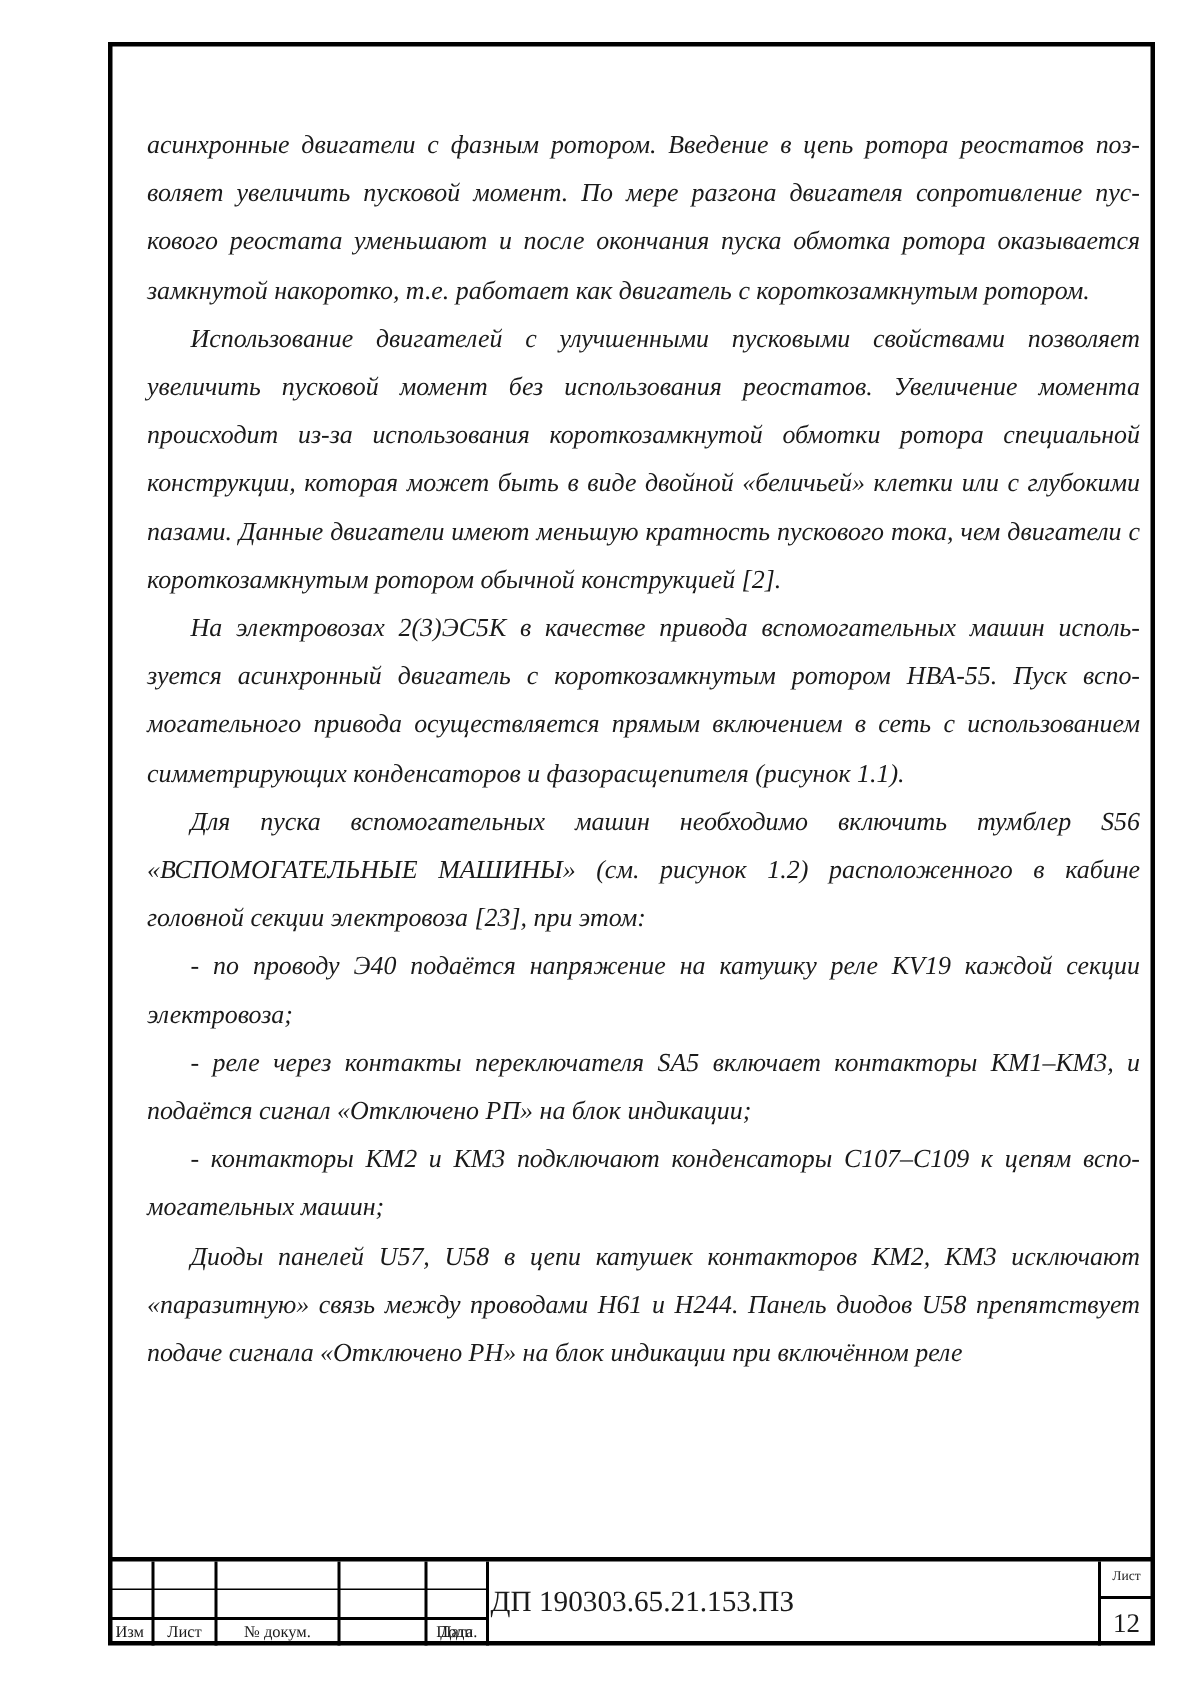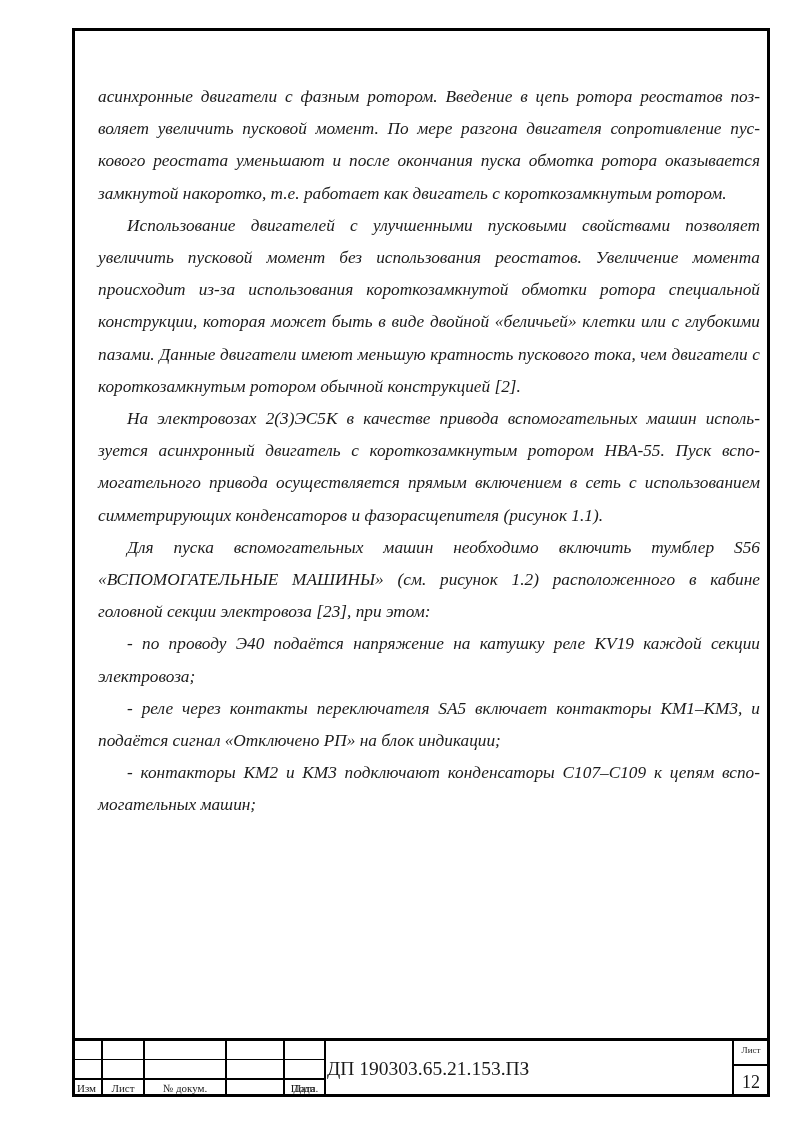--- a/index.html
+++ b/index.html
@@ -111,20 +111,21 @@
 <div class="frame"></div>
 
 <div class="body-text">
   <p class="cont">асинхронные двигатели с фазным ротором. Введение в цепь ротора реостатов поз­воляет увеличить пусковой момент. По мере разгона двигателя сопротивление пус­кового реостата уменьшают и после окончания пуска обмотка ротора оказывается замкнутой накоротко, т.е. работает как двигатель с короткозамкнутым ротором.</p>
   <p>Использование двигателей с улучшенными пусковыми свойствами позволяет увеличить пусковой момент без использования реостатов. Увеличение момента происходит из-за использования короткозамкнутой обмотки ротора специальной конструкции, которая может быть в виде двойной «беличьей» клетки или с глубо­кими пазами. Данные двигатели имеют меньшую кратность пускового тока, чем двигатели с короткозамкнутым ротором обычной конструкцией [2].</p>
   <p>На электровозах 2(3)ЭС5К в качестве привода вспомогательных машин исполь­зуется асинхронный двигатель с короткозамкнутым ротором НВА-55. Пуск вспо­могательного привода осуществляется прямым включением в сеть с использова­нием симметрирующих конденсаторов и фазорасщепителя (рисунок 1.1).</p>
   <p>Для пуска вспомогательных машин необходимо включить тумблер S56 «ВСПОМОГАТЕЛЬНЫЕ МАШИНЫ» (см. рисунок 1.2) расположенного в кабине головной секции электровоза [23], при этом:</p>
   <p>- по проводу Э40 подаётся напряжение на катушку реле KV19 каждой секции электровоза;</p>
   <p>- реле через контакты переключателя SA5 включает контакторы КМ1–КМ3, и подаётся сигнал «Отключено РП» на блок индикации;</p>
   <p>- контакторы КМ2 и КМ3 подключают конденсаторы С107–С109 к цепям вспо­могательных машин;</p>
+  <p>Диоды панелей U57, U58 в цепи катушек контакторов КМ2, КМ3 исключают «паразитную» связь между проводами Н61 и Н244. Панель диодов U58 препят­ствует подаче сигнала «Отключено РН» на блок индикации при включённом реле</p>
 </div>
 
 <div class="stamp">
 
   <div class="vline" style="left:29px;"></div>
   <div class="vline" style="left:71px;"></div>
   <div class="vline" style="left:153px;"></div>
   <div class="vline" style="left:211px;"></div>
   <div class="vline" style="left:252px;"></div>
   <div class="vline" style="left:660px;"></div>

